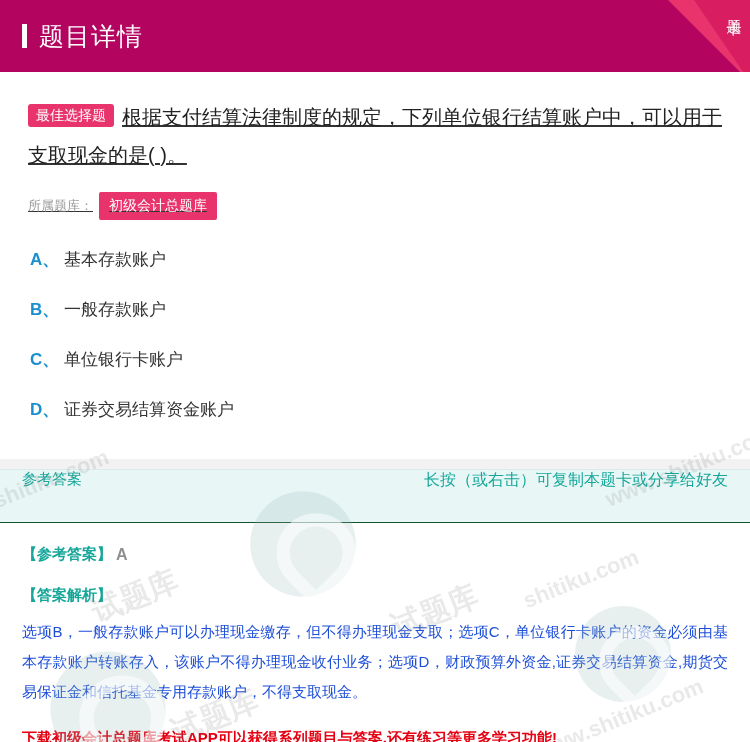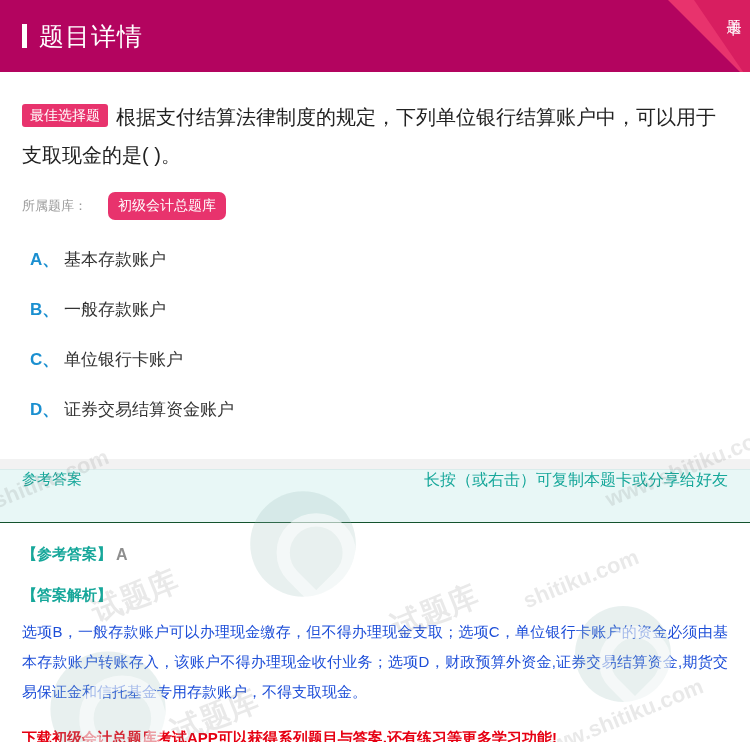--- a/index.html
+++ b/index.html
@@ -66,21 +66,22 @@
     color: #ffffff;
     font-size: 15px;
     line-height: 18px;
     text-align: center;
     writing-mode: vertical-rl;
     letter-spacing: 1px;
   }
 
   
   .question-wrap {
-    padding: 26px 22px 10px 22px;
+    padding: 26px 22px 10px 28px;
+    text-decoration: underline;
   }
   .q-line {
     font-size: 20px;
     line-height: 38px;
     color: #222;
   }
   .tag-best {
     display: inline-block;
     background: #e8336d;
     color: #ffffff;
@@ -90,28 +91,27 @@
     margin-right: 8px;
     vertical-align: 4px;
     line-height: 1.1;
   }
   .bank-row {
     margin-top: 18px;
     display: flex;
     align-items: center;
     font-size: 13px;
     color: #999;
-    gap: 15px;
   }
   .bank-tag {
     display: inline-block;
     background: #e8336d;
     color: #ffffff;
     font-size: 14px;
-    border-radius: 7px;
+    border-radius: 2px;
     padding: 5px 10px;
     margin-left: 6px;
   }
 
   
   .options {
     padding: 18px 22px 28px 22px;
   }
   .option {
     display: flex;

